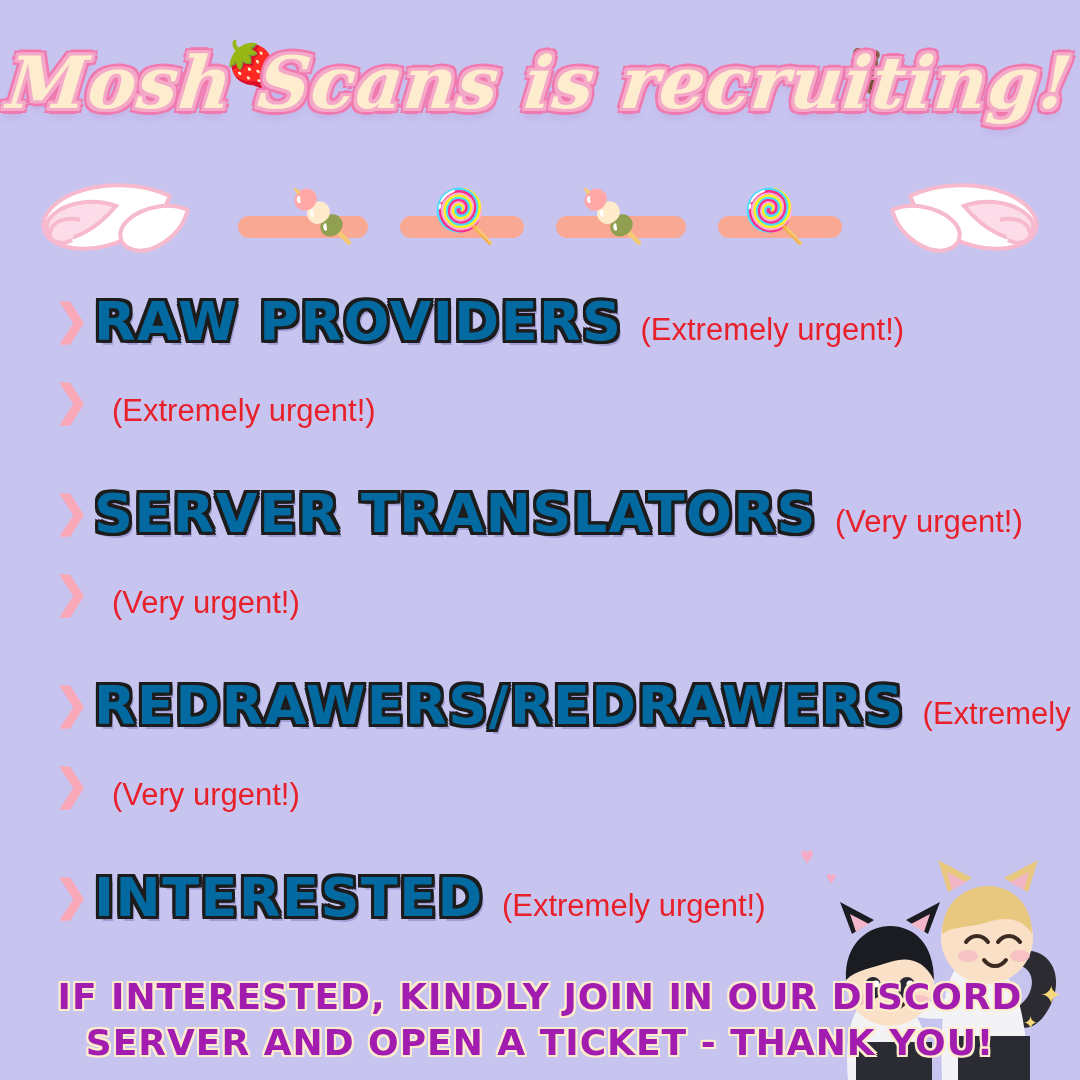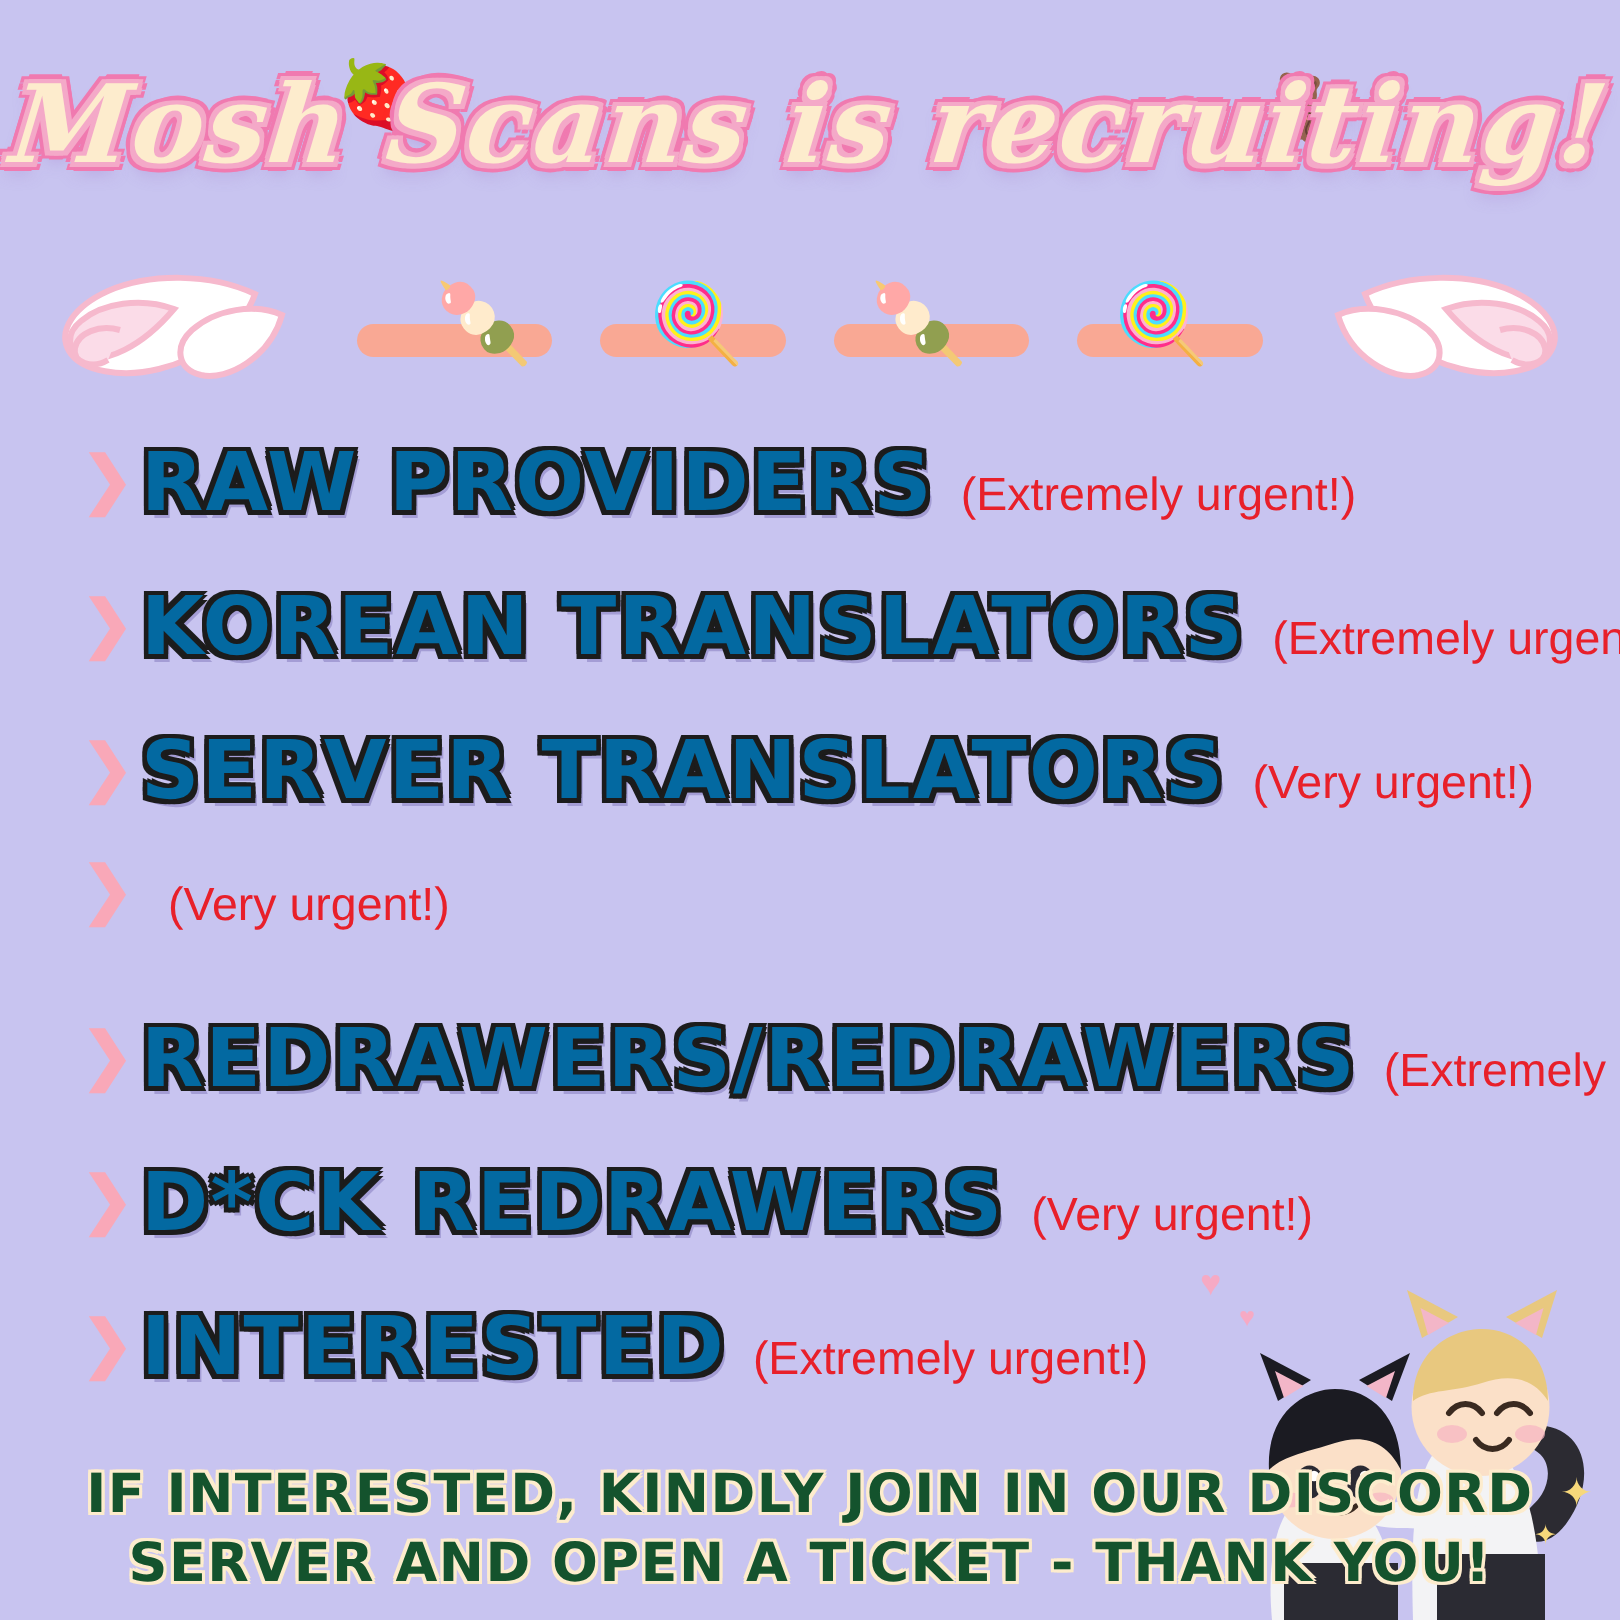--- a/index.html
+++ b/index.html
@@ -145,21 +145,21 @@
     bottom: 14px;
     width: 1080px;
     text-align: center;
   }
   .footer-line {
     font-family: "DejaVu Sans", sans-serif;
     font-weight: bold;
     font-size: 36px;
     line-height: 46px;
     letter-spacing: 1px;
-    color: #14532d;
+    color: #a21caf;
     text-shadow:
       -2px 0 0 #fdeccd, 2px 0 0 #fdeccd, 0 -2px 0 #fdeccd, 0 2px 0 #fdeccd,
       -2px -2px 0 #fdeccd, 2px -2px 0 #fdeccd, -2px 2px 0 #fdeccd, 2px 2px 0 #fdeccd;
   }
 
   
   #chibi {
     position: absolute;
     right: 8px;
     bottom: 0;
@@ -226,21 +226,20 @@
 <div id="roles">
 
   <div class="role-row">
     <span class="arrow-icon">❯</span>
     <span class="role-label">RAW PROVIDERS</span>
     <span class="role-urgency">(Extremely urgent!)</span>
   </div>
 
   <div class="role-row">
     <span class="arrow-icon">❯</span>
-    <span class="role-label">KOREAN TRANSLATORS</span>
     <span class="role-urgency">(Extremely urgent!)</span>
   </div>
 
   <div class="role-row">
     <span class="arrow-icon">❯</span>
     <span class="role-label">SERVER TRANSLATORS</span>
     <span class="role-urgency">(Very urgent!)</span>
   </div>
 
   <div class="role-row">
@@ -249,21 +248,20 @@
   </div>
 
   <div class="role-row">
     <span class="arrow-icon">❯</span>
     <span class="role-label">REDRAWERS/REDRAWERS</span>
     <span class="role-urgency">(Extremely urgent!)</span>
   </div>
 
   <div class="role-row">
     <span class="arrow-icon">❯</span>
-    <span class="role-label">D*CK REDRAWERS</span>
     <span class="role-urgency">(Very urgent!)</span>
   </div>
 
   <div class="role-row">
     <span class="arrow-icon">❯</span>
     <span class="role-label">INTERESTED</span>
     <span class="role-urgency">(Extremely urgent!)</span>
   </div>
 
 </div>

